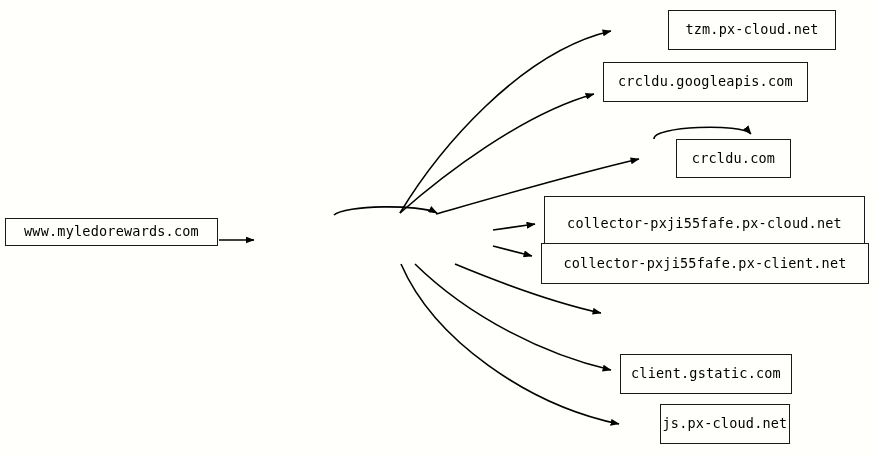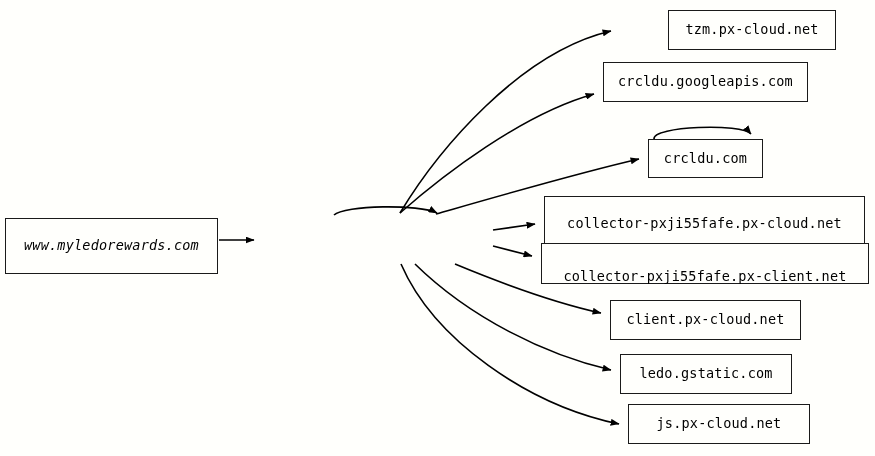--- a/index.html
+++ b/index.html
@@ -76,50 +76,47 @@
 
     <path d="M 493,246 L 532,256" fill="none" stroke="#000000" stroke-width="1.6" marker-end="url(#arrowhead)"></path>
 
     <path d="M 455,264 C 508,286 560,304 601,313" fill="none" stroke="#000000" stroke-width="1.6" marker-end="url(#arrowhead)"></path>
 
     <path d="M 415,264 C 470,318 546,355 611,370" fill="none" stroke="#000000" stroke-width="1.6" marker-end="url(#arrowhead)"></path>
 
     <path d="M 401,264 C 434,340 528,405 619,424" fill="none" stroke="#000000" stroke-width="1.6" marker-end="url(#arrowhead)"></path>
   </svg>
 
-  <div class="node" style="left:5px; top:218px; width:213px; height:56px;font-style:italic;">
+  <div class="node" style="left:5px; top:218px; width:213px; height:28px;">
     <span class="node-label">www.myledorewards.com</span>
   </div>
 
 
   <div class="node" style="left:620px; top:10px; width:168px; height:40px;margin-left:48px;">
     <span class="node-label">tzm.px-cloud.net</span>
   </div>
 
   <div class="node" style="left:603px; top:62px; width:205px; height:40px;">
     <span class="node-label">crcldu.googleapis.com</span>
   </div>
 
-  <div class="node" style="left:648px; top:139px; width:115px; height:39px;">
+  <div class="node" style="left:676px; top:139px; width:115px; height:39px;">
     <span class="node-label">crcldu.com</span>
   </div>
 
   <div class="node" style="left:544px; top:196px; width:321px; height:55px;">
     <span class="node-label">collector-pxji55fafe.px-cloud.net</span>
   </div>
 
-  <div class="node" style="left:541px; top:243px; width:328px; height:41px;align-items:flex-end;">
+  <div class="node" style="left:541px; top:243px; width:328px; height:41px;">
     <span class="node-label">collector-pxji55fafe.px-client.net</span>
   </div>
 
-  <div class="node" style="left:610px; top:300px; width:191px; height:40px;">
-    <span class="node-label">client.px-cloud.net</span>
+
+  <div class="node" style="left:620px; top:354px; width:172px; height:40px;">
+    <span class="node-label">client.gstatic.com</span>
   </div>
 
-  <div class="node" style="left:620px; top:354px; width:172px; height:40px;">
-    <span class="node-label">ledo.gstatic.com</span>
-  </div>
-
-  <div class="node" style="left:628px; top:404px; width:182px; height:40px;">
+  <div class="node" style="left:660px; top:404px; width:130px; height:40px;">
     <span class="node-label">js.px-cloud.net</span>
   </div>
 
 </div>
 
 </body></html>

